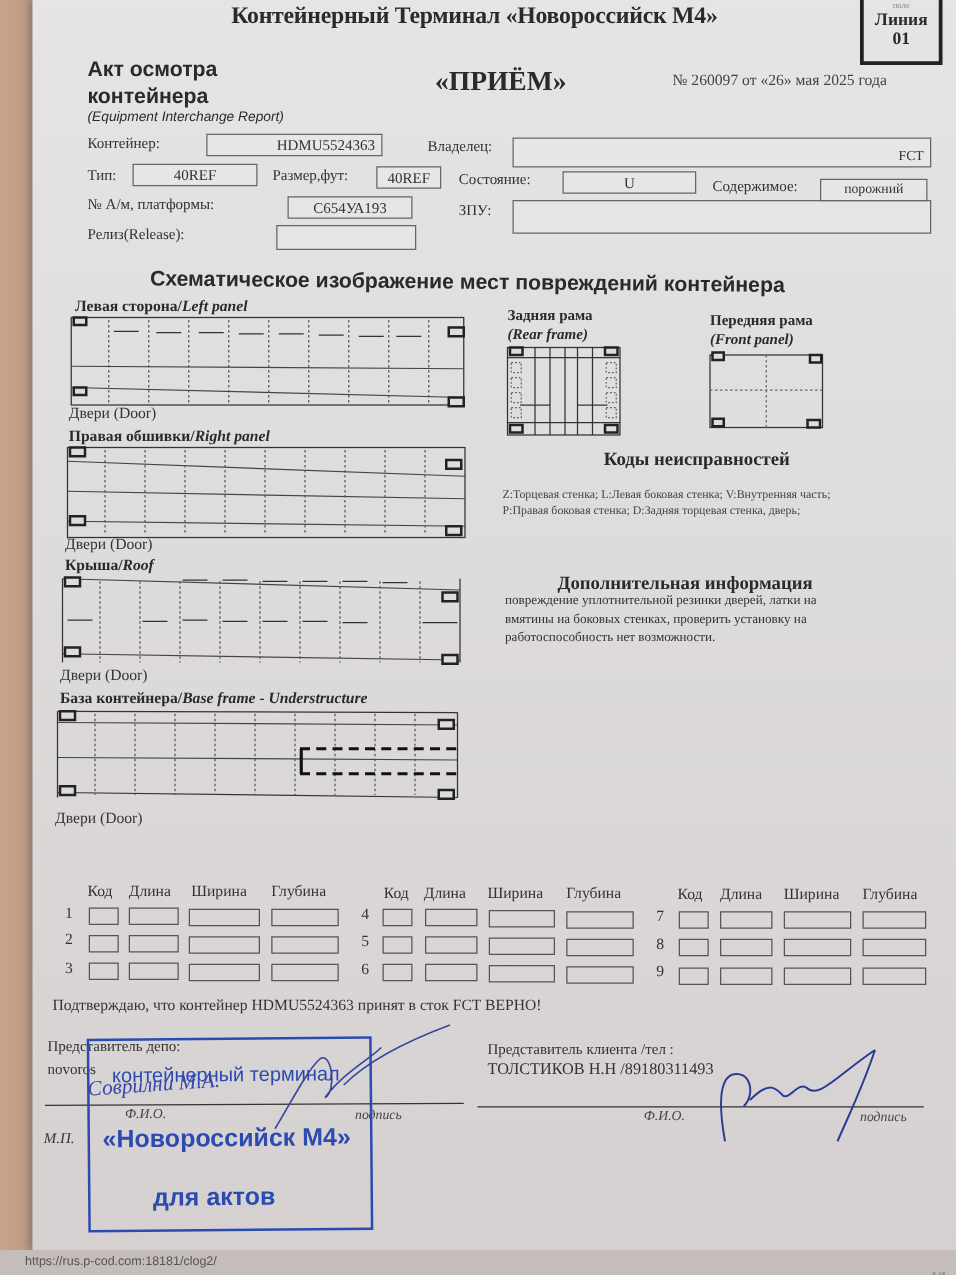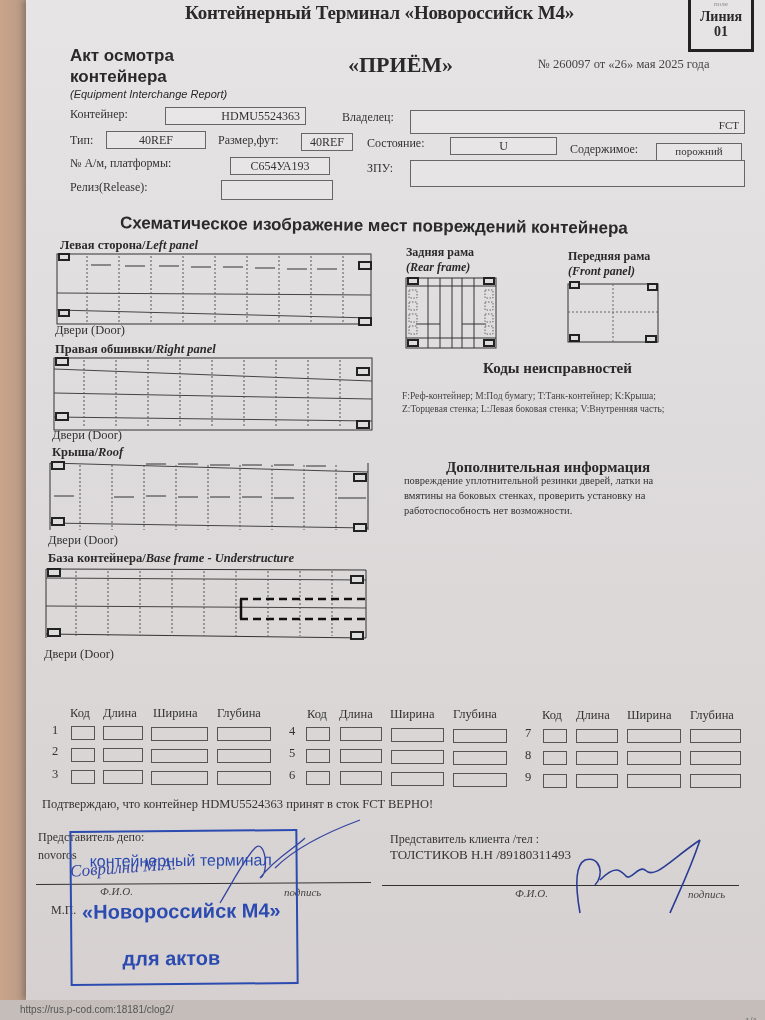--- a/index.html
+++ b/index.html
@@ -277,22 +277,22 @@
   <line x1="47" y1="4" x2="47" y2="62" stroke="#666" stroke-dasharray="2,2"></line>
   <line x1="2" y1="32" x2="92" y2="32" stroke="#666" stroke-dasharray="2,2"></line>
   <rect x="4" y="2" width="9" height="6" fill="#ddd" stroke="#222" stroke-width="2"></rect>
   <rect x="82" y="4" width="9" height="6" fill="#ddd" stroke="#222" stroke-width="2"></rect>
   <rect x="4" y="55" width="9" height="6" fill="#ddd" stroke="#222" stroke-width="2"></rect>
   <rect x="80" y="56" width="10" height="6" fill="#ddd" stroke="#222" stroke-width="2"></rect>
 </svg>
 
 <div class="abs heading2" style="left:483px;top:360px;">Коды неисправностей</div>
 <div class="abs codes-text">
-  <div>F:Реф-контейнер; M:Под бумагу; T:Танк-контейнер; K:Крыша;</div>
   <div>Z:Торцевая стенка; L:Левая боковая стенка; V:Внутренняя часть;</div>
+  <div>P:Правая боковая стенка; D:Задняя торцевая стенка, дверь;</div>
 </div>
 
 <div class="abs heading2" style="left:446px;top:459px;">Дополнительная информация</div>
 <div class="abs info-text">
   <div>повреждение уплотнительной резинки дверей, латки на</div>
   <div>вмятины на боковых стенках, проверить установку на</div>
   <div>работоспособность нет возможности.</div>
 </div>
 
 <div class="abs dim-header" style="left:70px;top:706px;">Код</div>
@@ -356,21 +356,21 @@
 <div class="cell" style="left:690px;top:774px;width:51px;"></div>
 
 <div class="abs confirm">Подтверждаю, что контейнер  HDMU5524363 принят в сток  FCT ВЕРНО!</div>
 
 <div class="abs sig-text" style="left:38px;top:830px;">Представитель депо:</div>
 <div class="abs sig-text" style="left:38px;top:848px;">novoros</div>
 <div class="abs" style="left:70px;top:858px;font-family:'Liberation Serif',serif;font-style:italic;font-size:17px;color:#3548a8;transform:rotate(-4deg);">Соврилни М.А.</div>
 <div class="sig-line" style="left:36px;top:883px;width:335px;transform:rotate(-0.3deg);"></div>
 <div class="abs sig-italic" style="left:100px;top:885px;">Ф.И.О.</div>
 <div class="abs sig-italic" style="left:284px;top:886px;">подпись</div>
-<div class="abs sig-text" style="left:51px;top:903px;">М.П.</div>
+<div class="abs sig-text" style="left:35px;top:903px;font-style:italic;">М.П.</div>
 <svg class="abs" style="left:215px;top:818px;" width="150" height="90">
   <path d="M5,85 C20,60 30,40 40,30 C50,20 55,55 45,60 C60,40 80,30 90,20 M60,50 C80,30 110,15 145,2" fill="none" stroke="#3545a0" stroke-width="1.3"></path>
 </svg>
 
 <div class="abs sig-text" style="left:390px;top:832px;">Представитель клиента /тел :</div>
 <div class="abs sig-text" style="left:390px;top:847px;font-size:13px;">ТОЛСТИКОВ Н.Н /89180311493</div>
 <div class="sig-line" style="left:382px;top:885px;width:357px;"></div>
 <div class="abs sig-italic" style="left:515px;top:887px;">Ф.И.О.</div>
 <div class="abs sig-italic" style="left:688px;top:888px;">подпись</div>
 <svg class="abs" style="left:560px;top:835px;" width="150" height="80">

